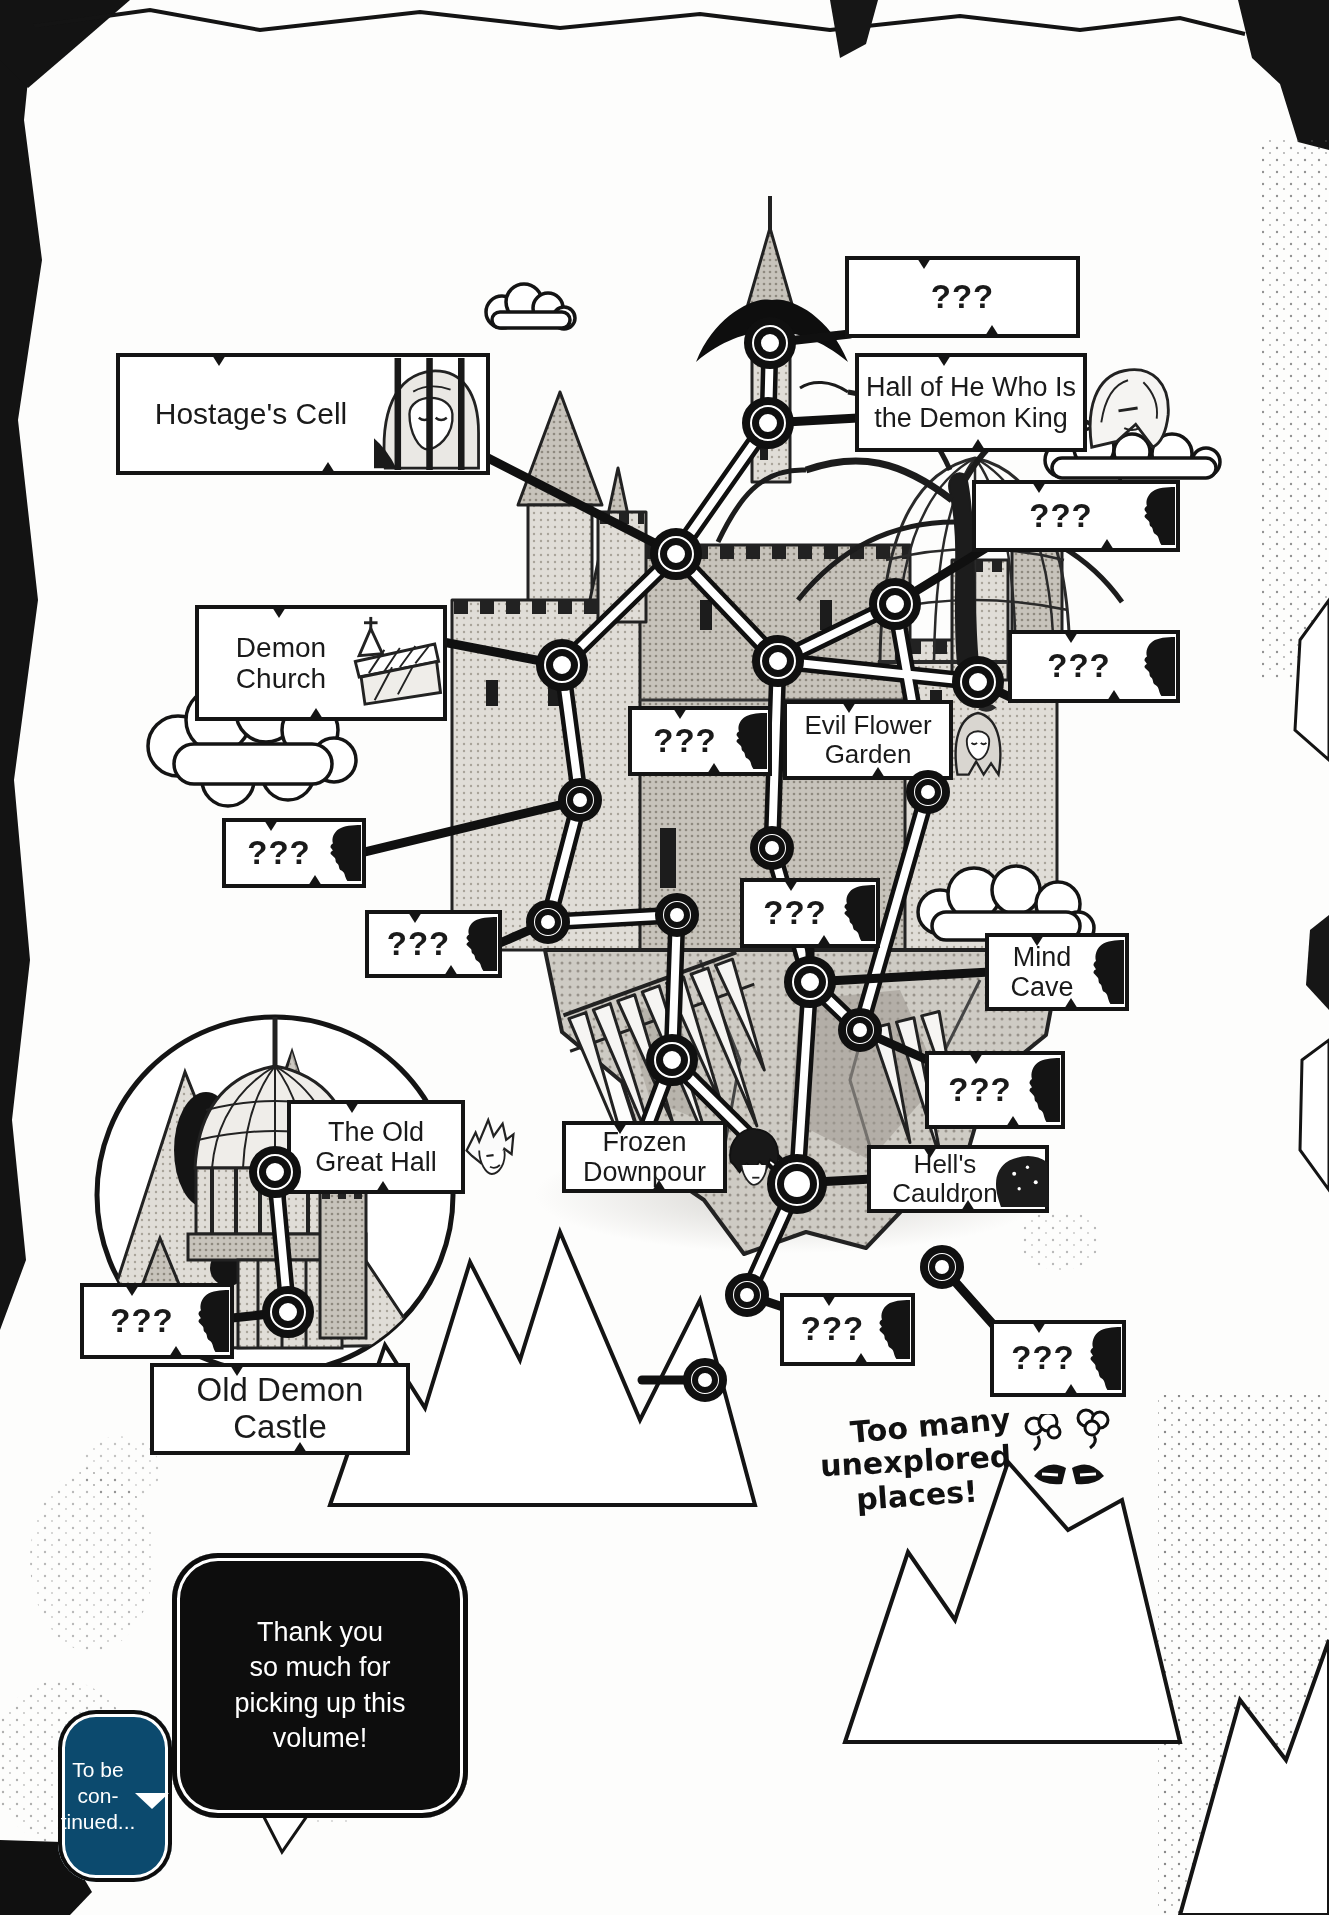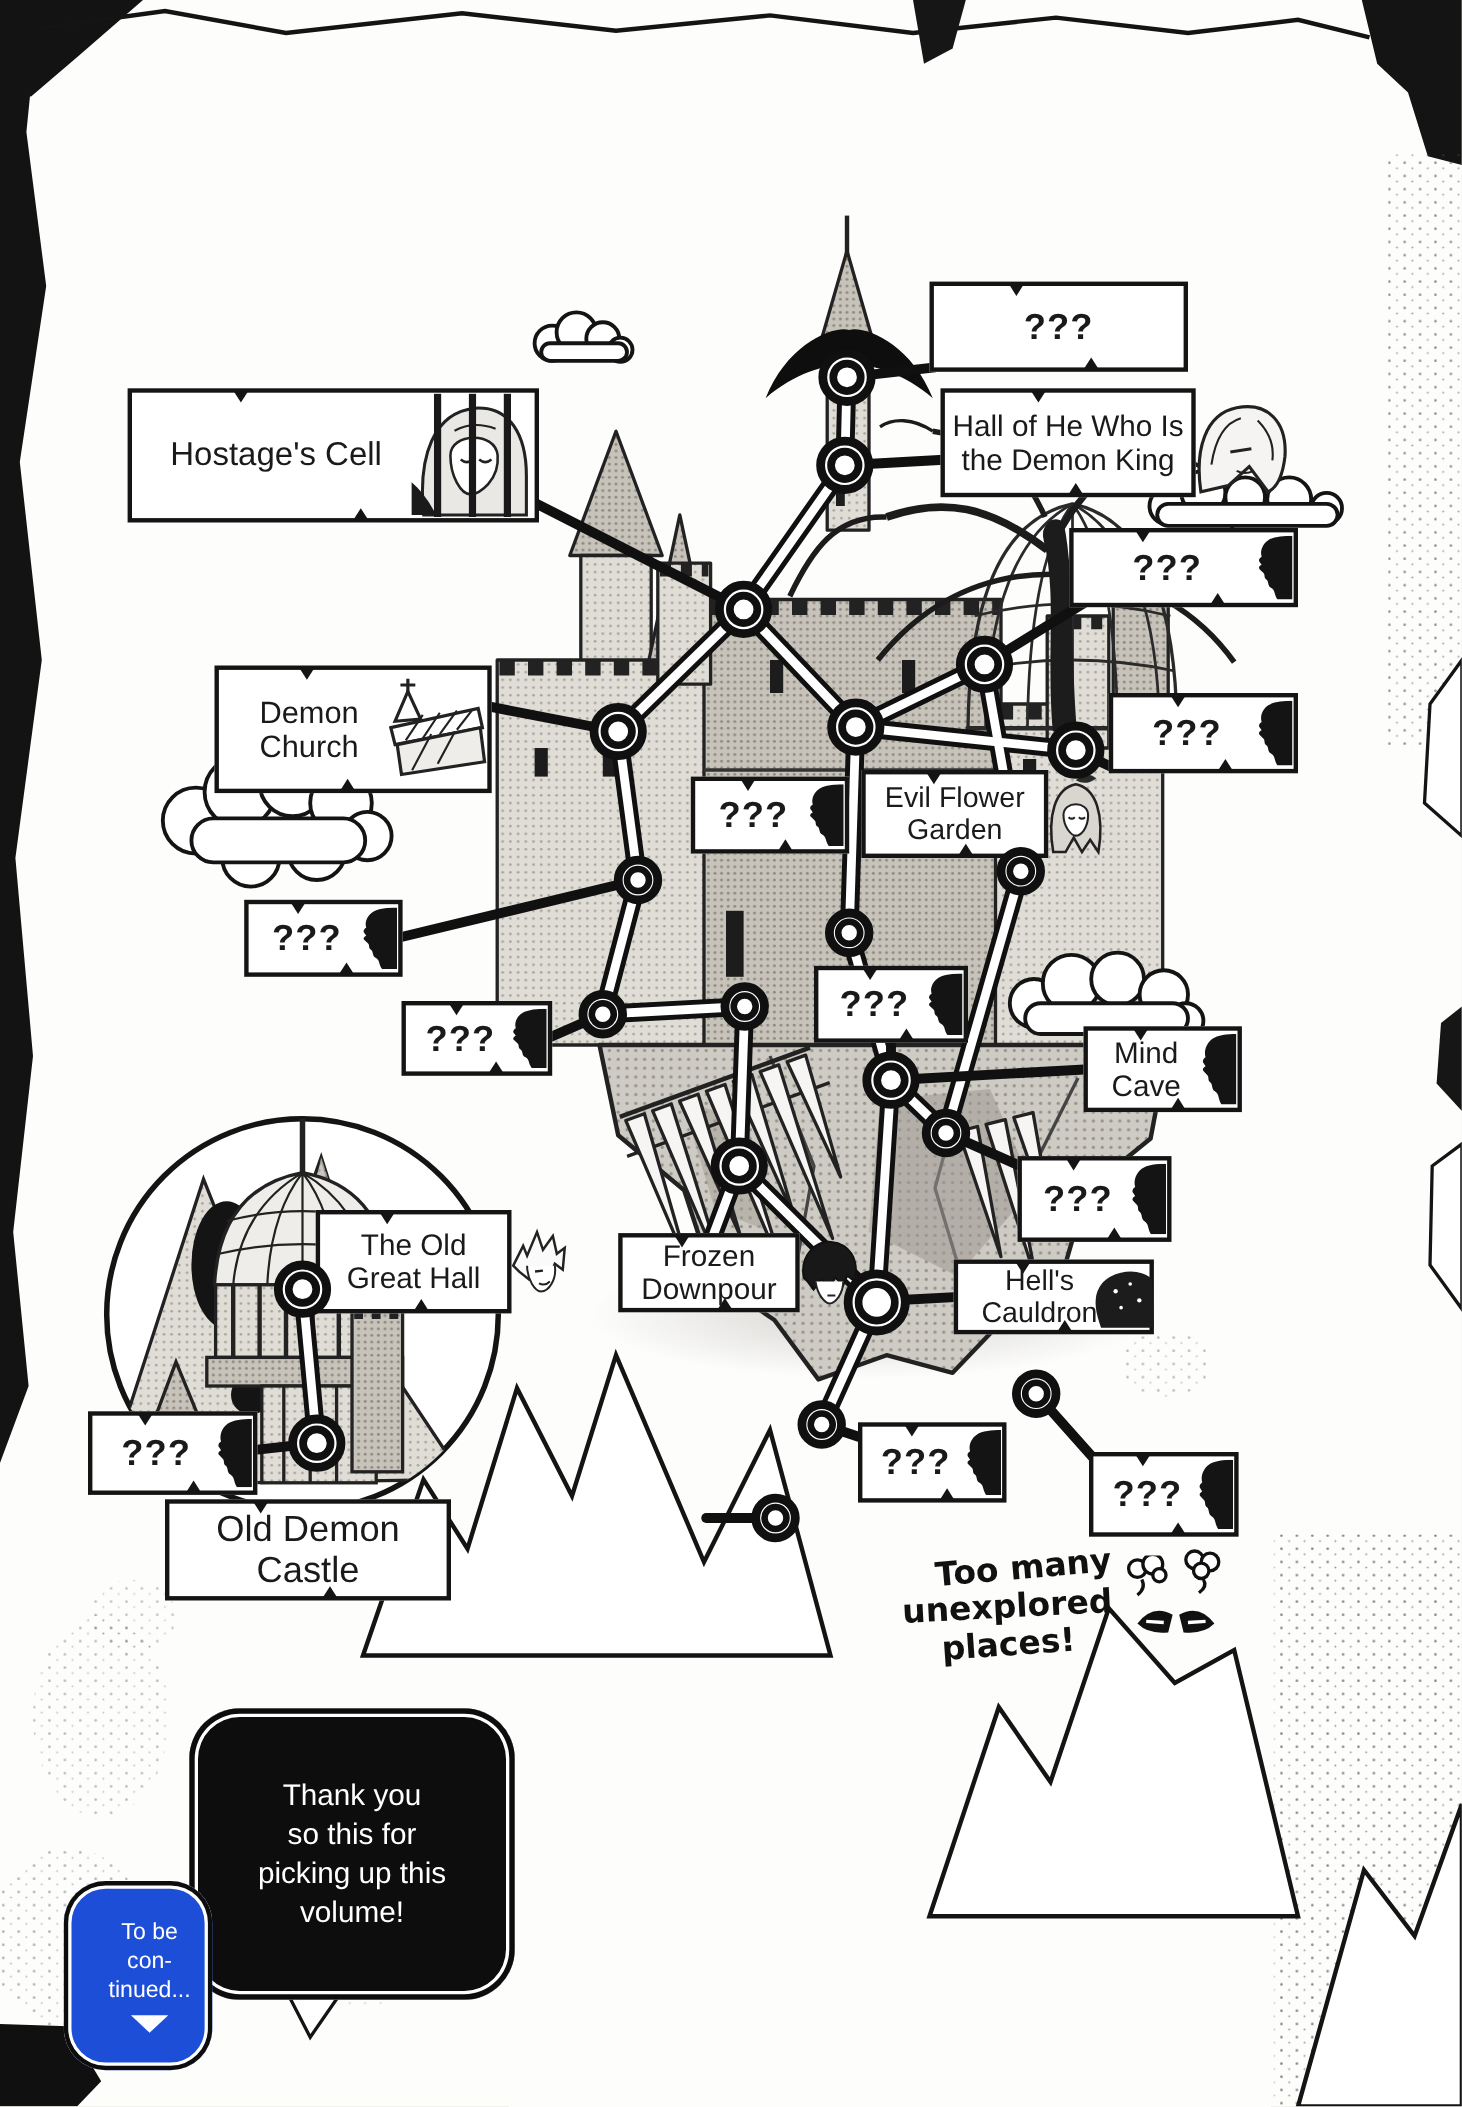--- a/index.html
+++ b/index.html
@@ -72,23 +72,23 @@
   
   .thanks {
     position:absolute; left:172px; top:1553px; width:296px; height:265px;
     background:#0d0d0d; border-radius:46px; z-index:6;
     box-shadow: inset 0 0 0 5px #0d0d0d, inset 0 0 0 8px #fff;
     display:flex; align-items:center; justify-content:center; text-align:center;
   }
   .thanks .txt { color:#fff; font-size:27px; line-height:1.3; }
   .tbc {
     position:absolute; left:58px; top:1710px; width:114px; height:172px;
-    background:#1d4ed8; border-radius:38px; z-index:6;
+    background:#0c4a6e; border-radius:38px; z-index:6;
     box-shadow: inset 0 0 0 4px #0d0d0d, inset 0 0 0 7px #fff;
-    display:flex; flex-direction:column; align-items:center; justify-content:center; text-align:center;padding-left:21px;
+    display:flex; flex-direction:row; align-items:center; justify-content:center; text-align:center;
   }
   .tbc .txt { color:#fff; font-size:21px; line-height:1.25; }
   .tbc .tri { width:0; height:0; margin-top:10px;
     border-left:17px solid transparent; border-right:17px solid transparent;
     border-top:16px solid #fff; }
 </style>
 </head>
 <body>
 
 <div id="page">
@@ -647,21 +647,21 @@
       <path d="M2,18 Q16,0 34,10 L30,26 Q12,28 2,18 Z" fill="#111"></path>
       <path d="M72,18 Q58,0 40,10 L44,26 Q62,28 72,18 Z" fill="#111"></path>
       <path d="M10,16 L26,17" stroke="#fff" stroke-width="3"></path>
       <path d="M64,16 L48,17" stroke="#fff" stroke-width="3"></path>
     </svg>
   </span>
 
   <div class="thanks">
     <div class="txt">
       <span>Thank you</span><br>
-      <span>so this for</span><br>
+      <span>so much for</span><br>
       <span>picking up this</span><br>
       <span>volume!</span>
     </div>
   </div>
 
   <div class="tbc">
     <div class="txt">
       <span>To be</span><br>
       <span>con-</span><br>
       <span>tinued...</span>

